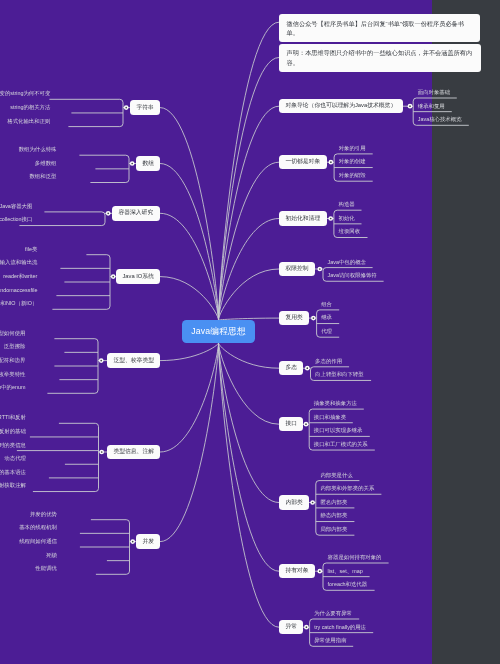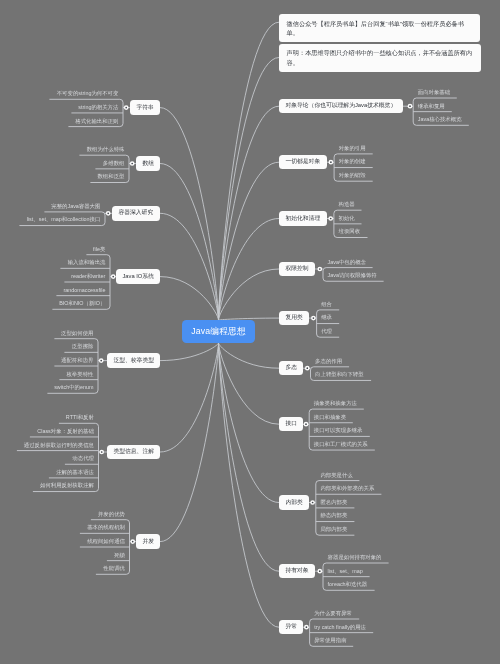--- a/index.html
+++ b/index.html
@@ -1,19 +1,19 @@
 <!DOCTYPE html>
 <html><head>
 <meta charset="utf-8">
 <style>
   html,body{margin:0;padding:0;background:#383c41;}
   body{width:500px;height:664px;overflow:hidden;
        font-family:"Liberation Sans",sans-serif;
        -webkit-font-smoothing:antialiased;}
-  #stage{position:relative;width:500px;height:664px;background:#737373;}
+  #stage{position:relative;width:432px;height:664px;background:#4c1d95;}
   #edges{position:absolute;left:0;top:0;width:500px;height:664px;pointer-events:none;}
   .node{position:absolute;background:#fbfbfb;border-radius:3.5px;color:#30343a;
         display:flex;align-items:center;justify-content:center;
         font-size:5.8px;line-height:1;white-space:nowrap;box-sizing:border-box;
         padding:0 6.4px;height:14.6px;}
   .leaf{position:absolute;color:#d9dbde;font-size:5.4px;line-height:1;white-space:nowrap;}
   .note{position:absolute;background:#fbfbfb;border-radius:3px;
         color:#30343a;font-size:6.2px;line-height:1.55;padding:4.2px 7.6px;box-sizing:border-box;}
   .center-node{position:absolute;background:#4a90f2;border-radius:4.5px;color:#fff;
         display:flex;align-items:center;justify-content:center;font-size:8.7px;

